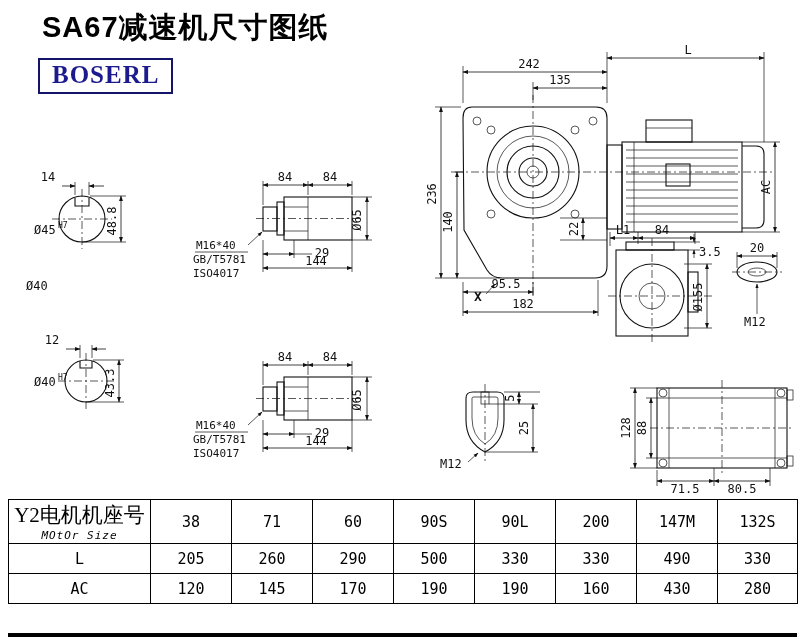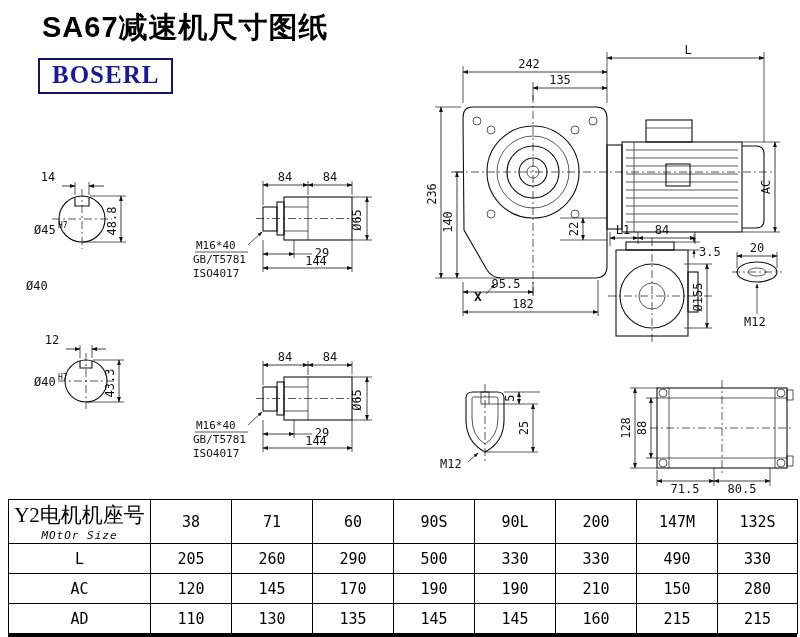--- a/index.html
+++ b/index.html
@@ -308,32 +308,21 @@
         <td>490</td>
         <td>330</td>
       </tr>
       <tr>
         <td>AC</td>
         <td>120</td>
         <td>145</td>
         <td>170</td>
         <td>190</td>
         <td>190</td>
-        <td>210</td>
-        <td>150</td>
+        <td>160</td>
+        <td>430</td>
         <td>280</td>
-      </tr>
-      <tr>
-        <td>AD</td>
-        <td>110</td>
-        <td>130</td>
-        <td>135</td>
-        <td>145</td>
-        <td>145</td>
-        <td>160</td>
-        <td>215</td>
-        <td>215</td>
       </tr>
     </tbody>
   </table>
   <div class="cutbar"></div>
 
 </div>
 
 </body></html>

